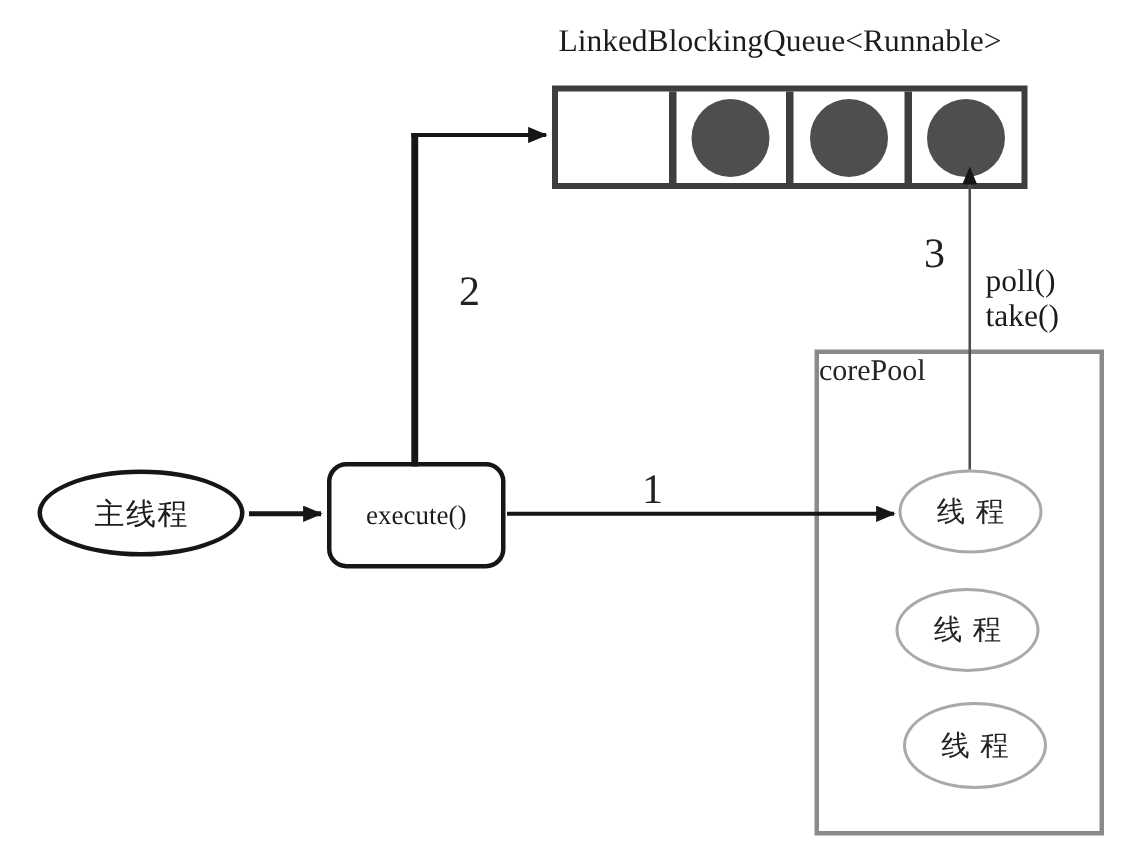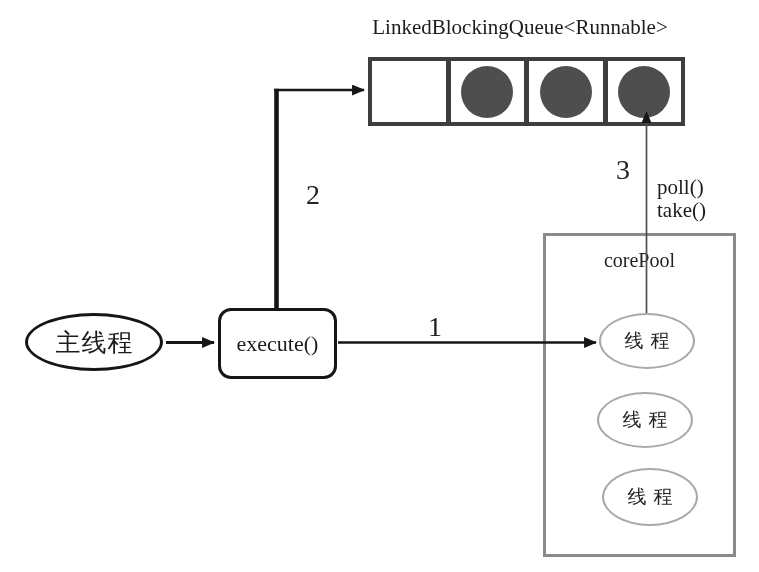--- a/index.html
+++ b/index.html
@@ -83,49 +83,48 @@
     left: 25px; top: 313px;
     width: 138px; height: 58px;
     border: 3px solid var(--line);
     border-radius: 50%;
     display: flex;
     align-items: center;
     justify-content: center;
     background: var(--background);
   }
   .main-thread span {
-    font-size: 25px;
+    font-size: 20px;
     letter-spacing: 1px;
     padding-left: 1px;
     white-space: nowrap;
   }
 
   .execute-box {
     position: absolute;
     left: 218px; top: 308px;
     width: 119px; height: 71px;
     border: 3px solid var(--line);
     border-radius: 13px;
     display: flex;
     align-items: center;
     justify-content: center;
     background: var(--background);
   }
-  .execute-box span { font-size: 22px; white-space: nowrap; }
+  .execute-box span { font-size: 18px; white-space: nowrap; }
 
   .core-pool {
     position: absolute;
     left: 543px; top: 233px;
     width: 193px; height: 324px;
     border: 3px solid var(--core-pool-border);
     background: transparent;
   }
   .core-pool-title {
-    margin-top: 13px;
-    text-align: center;
+    text-align: left;
     font-size: 20px;
     color: #242424;
   }
 
   .thread-ellipse {
     position: absolute;
     border: 2px solid var(--thread-border);
     border-radius: 50%;
     display: flex;
     align-items: center;

